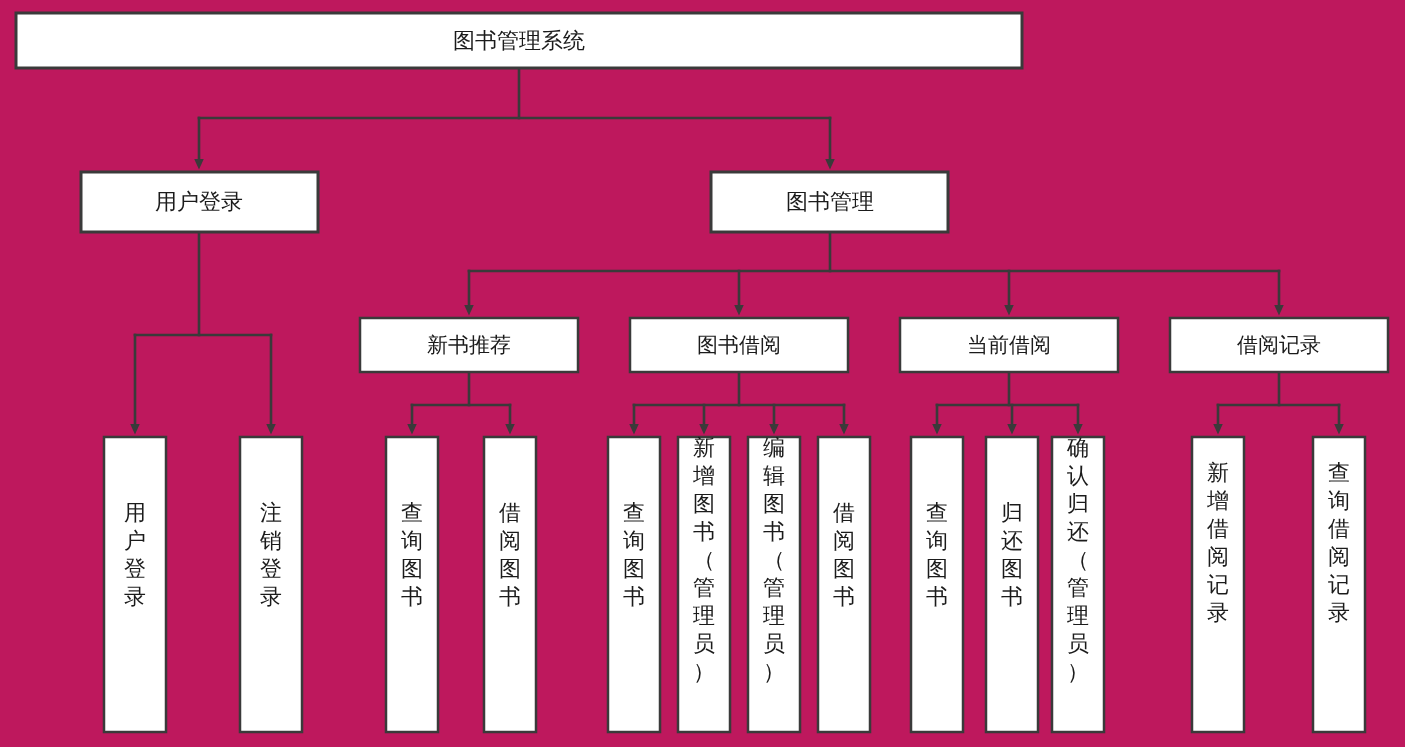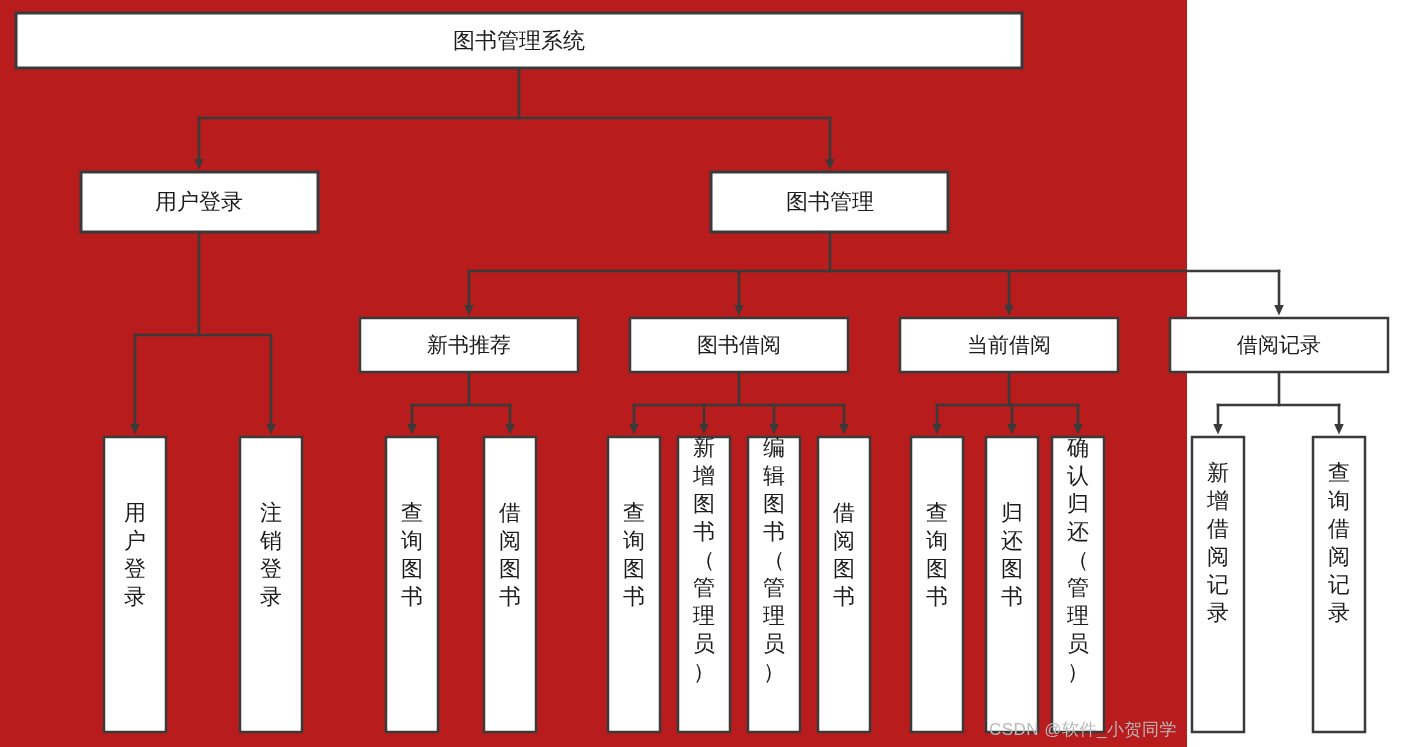--- a/index.html
+++ b/index.html
@@ -1,21 +1,21 @@
 <!DOCTYPE html>
 <html><head>
 <meta charset="utf-8">
 <style>
   html,body{margin:0;padding:0;background:#ffffff;}
   body{
     width:1405px;height:747px;
     font-family:"Liberation Sans","DejaVu Sans",sans-serif;
     overflow:hidden;
   }
-  #diagram-root{position:relative;width:1187px;height:747px;background:#b91c1c;text-align:center;}
+  #diagram-root{position:relative;width:1405px;height:747px;background:#be185d;text-align:center;}
   svg#tree{position:absolute;left:0;top:0;width:1405px;height:747px;display:block;}
   .node-rect{fill:#ffffff;stroke:#3a3a3a;stroke-width:3;}
   .node-rect.thin{stroke-width:2.5;}
   .edge{stroke:#3a3a3a;stroke-width:2.6;fill:none;stroke-linecap:square;}
   .arrowhead{fill:#3a3a3a;}
   .node-label{
     font-family:"Liberation Sans","DejaVu Sans",sans-serif;
     fill:#1b1b1b;
     font-size:21px;
     text-anchor:middle;
@@ -175,14 +175,13 @@
     <g>
       <rect class="node-rect thin" x="1192" y="437" width="52" height="295"></rect>
       <text class="vlabel" x="1218" y="480"><tspan x="1218" y="480">新</tspan><tspan x="1218" y="508">增</tspan><tspan x="1218" y="536">借</tspan><tspan x="1218" y="564">阅</tspan><tspan x="1218" y="592">记</tspan><tspan x="1218" y="620">录</tspan></text>
     </g>
     <g>
       <rect class="node-rect thin" x="1313" y="437" width="52" height="295"></rect>
       <text class="vlabel" x="1339" y="480"><tspan x="1339" y="480">查</tspan><tspan x="1339" y="508">询</tspan><tspan x="1339" y="536">借</tspan><tspan x="1339" y="564">阅</tspan><tspan x="1339" y="592">记</tspan><tspan x="1339" y="620">录</tspan></text>
     </g>
   </svg>
 
-  <div class="watermark">CSDN @软件_小贺同学</div>
 </div>
 
 </body></html>

